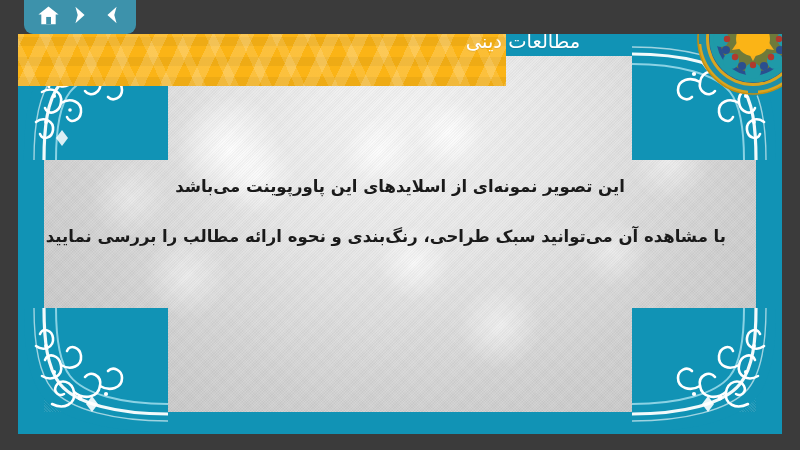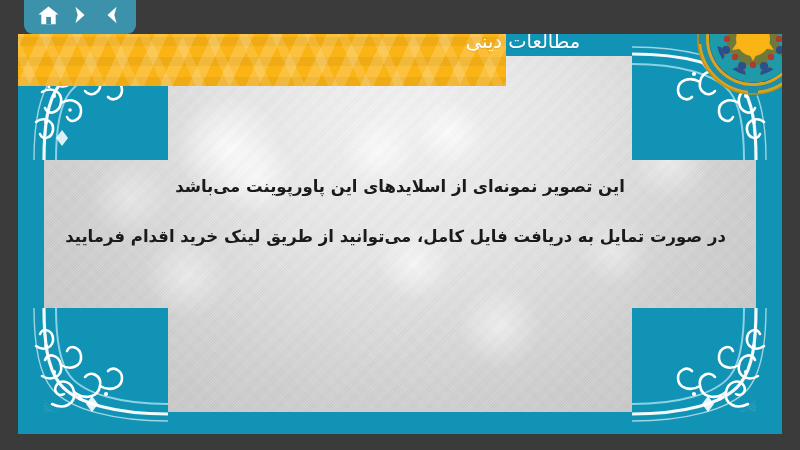--- a/index.html
+++ b/index.html
@@ -335,17 +335,17 @@
             <rect x="0" y="52" width="10" height="10" rx="2"></rect>
             <rect x="104" y="52" width="10" height="10" rx="2"></rect>
           </g>
           <circle cx="57" cy="57" r="55" fill="none" stroke="#c28f12" stroke-width="1.6"></circle>
         </svg>
       </div>
     </div>
 
     <div id="body-text">
       <p>این تصویر نمونه‌ای از اسلایدهای این پاورپوینت می‌باشد</p>
-      <p>در صورت تمایل به دریافت فایل کامل، می‌توانید از طریق لینک خرید اقدام فرمایید</p>
+      <p>با مشاهده آن می‌توانید سبک طراحی، رنگ‌بندی و نحوه ارائه مطالب را بررسی نمایید</p>
     </div>
 
   </div>
 </div>
 
 </body></html>

